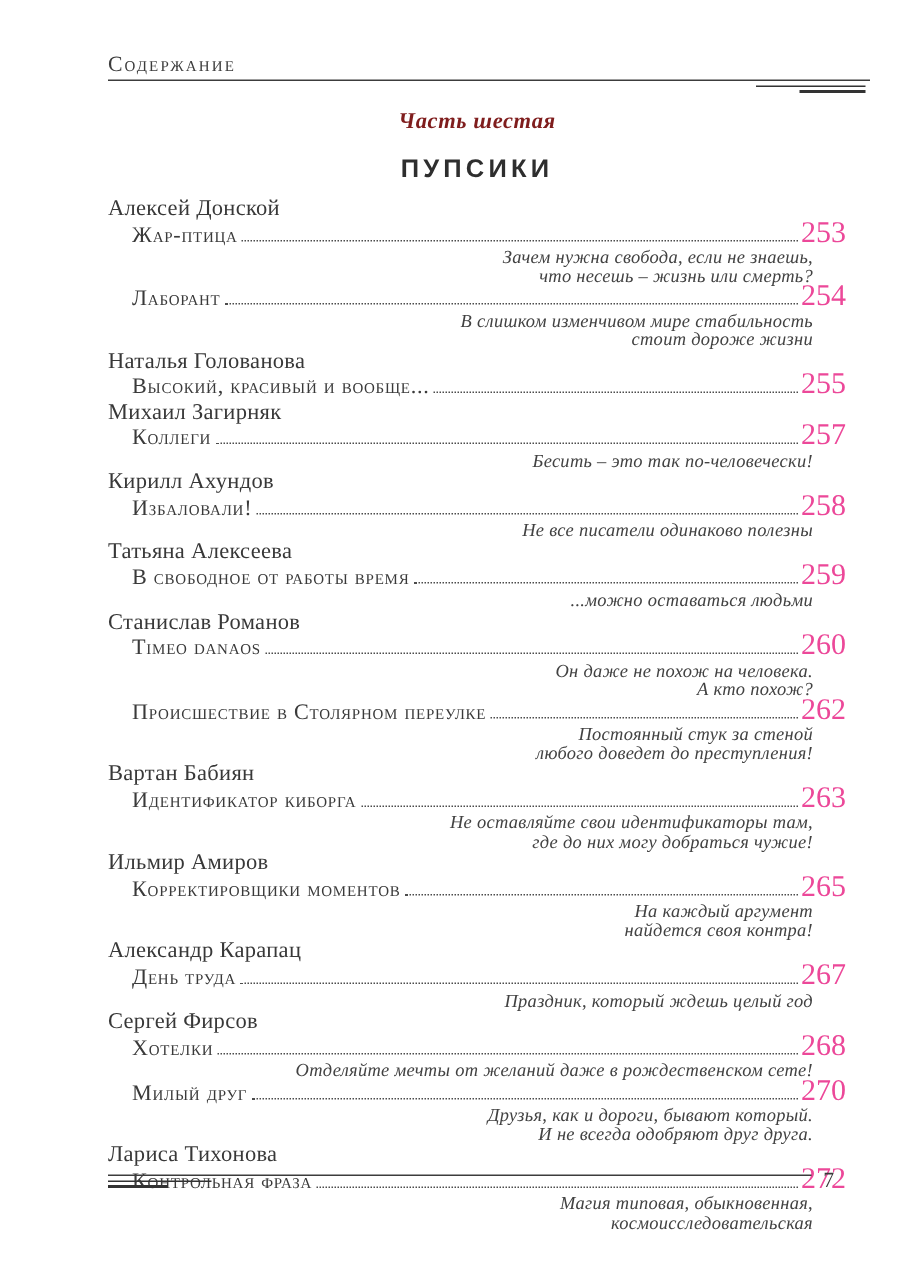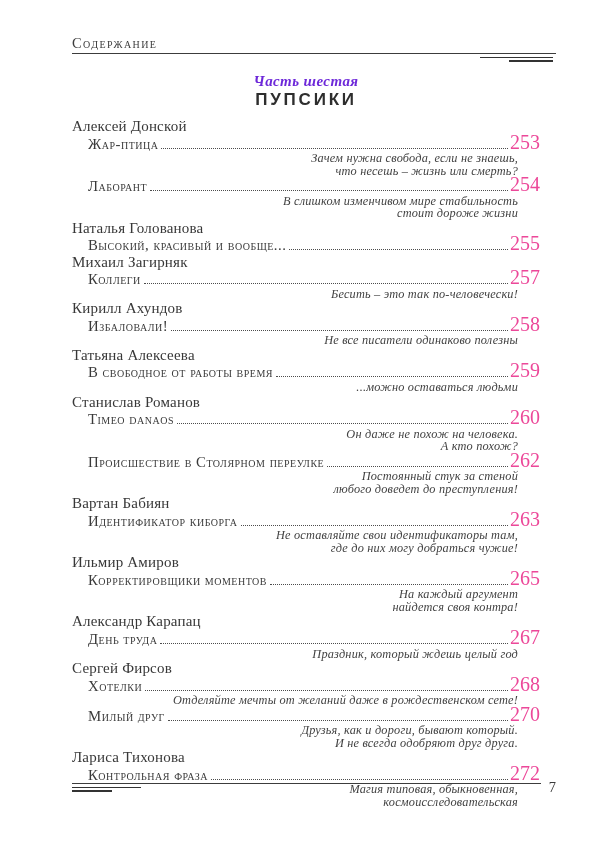--- a/index.html
+++ b/index.html
@@ -6,45 +6,45 @@
   body {
     width: 600px; height: 852px;
     background: #ffffff;
     font-family: "Liberation Serif", serif;
     color: #3a3a3a;
     position: relative;
     overflow: hidden;
   }
   .sheet {
     position: absolute; inset: 0;
-    padding: 36px 44px 0 72px;
+    padding: 36px 20px 0 72px;
     box-sizing: border-box;
   }
   
   .hdr-title {
     font-variant: small-caps;
     font-size: 14.5px;
     line-height: 14px;
     letter-spacing: 1.4px;
     color: #3c3c3c;
   }
   .hdr-rule { position: relative; margin-top: 3px; height: 10px; }
   .hdr-rule .l1 { position: absolute; top: 0; left: 0; right: 0; height: 1.2px; background: #3c3c3c; }
   .hdr-rule .l2 { position: absolute; top: 3.5px; right: 3px; width: 73px; height: 1.5px; background: #333; }
   .hdr-rule .l3 { position: absolute; top: 7px;  right: 3px; width: 44px; height: 1.5px; background: #333; }
   
   .part { text-align: center; margin-top: 10px; padding-right: 16px; }
   .part-label {
     font-size: 15px; font-weight: bold; font-style: italic;
-    letter-spacing: 0.4px; color: #6d28d9;
+    letter-spacing: 0.4px; color: #7f1d1d;
   }
   .part-title {
     font-family: "Liberation Sans", sans-serif;
     font-weight: bold; font-size: 17px;
-    letter-spacing: 2.8px; margin-top: 0; color: #2e2e2e;
+    letter-spacing: 2.8px; margin-top: 13px; color: #2e2e2e;
   }
   
   .toc { margin-top: 8px; padding-right: 16px; }
   .author {
     font-size: 15px; line-height: 16.5px; letter-spacing: 0.2px; color: #383838;
   }
   .title-row {
     display: flex; align-items: baseline;
     padding-left: 16px; line-height: 15.6px;
   }

